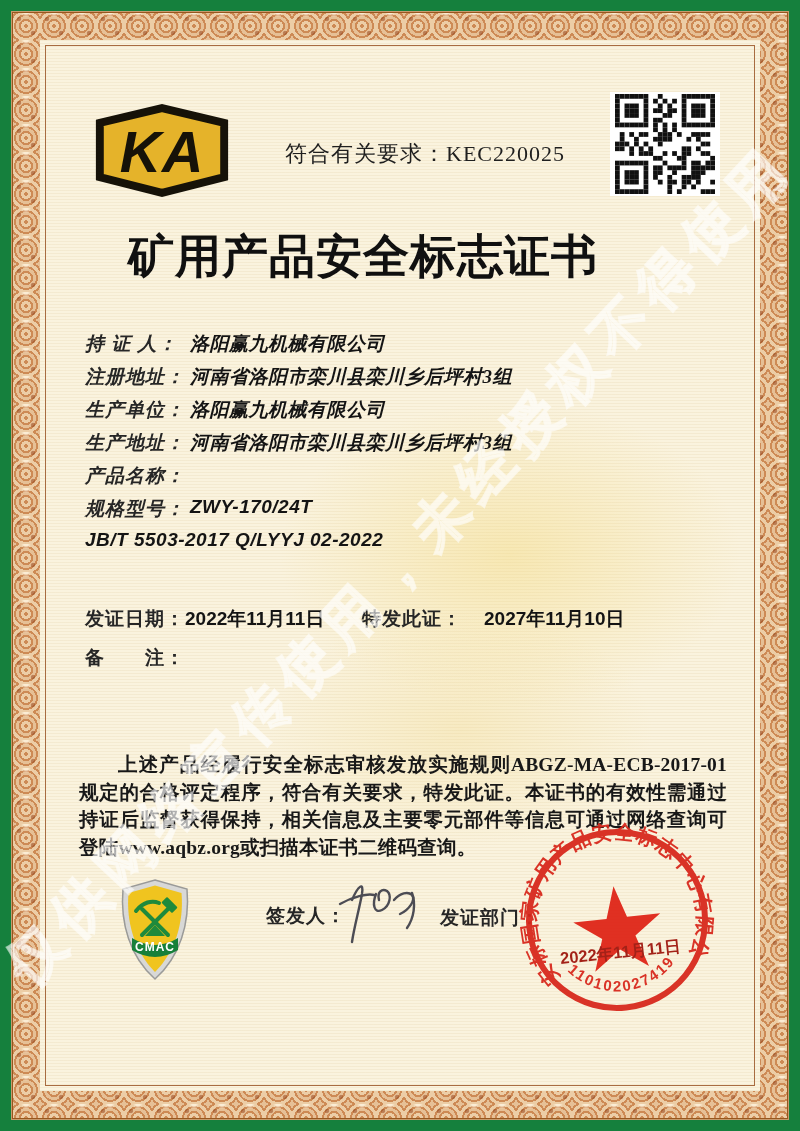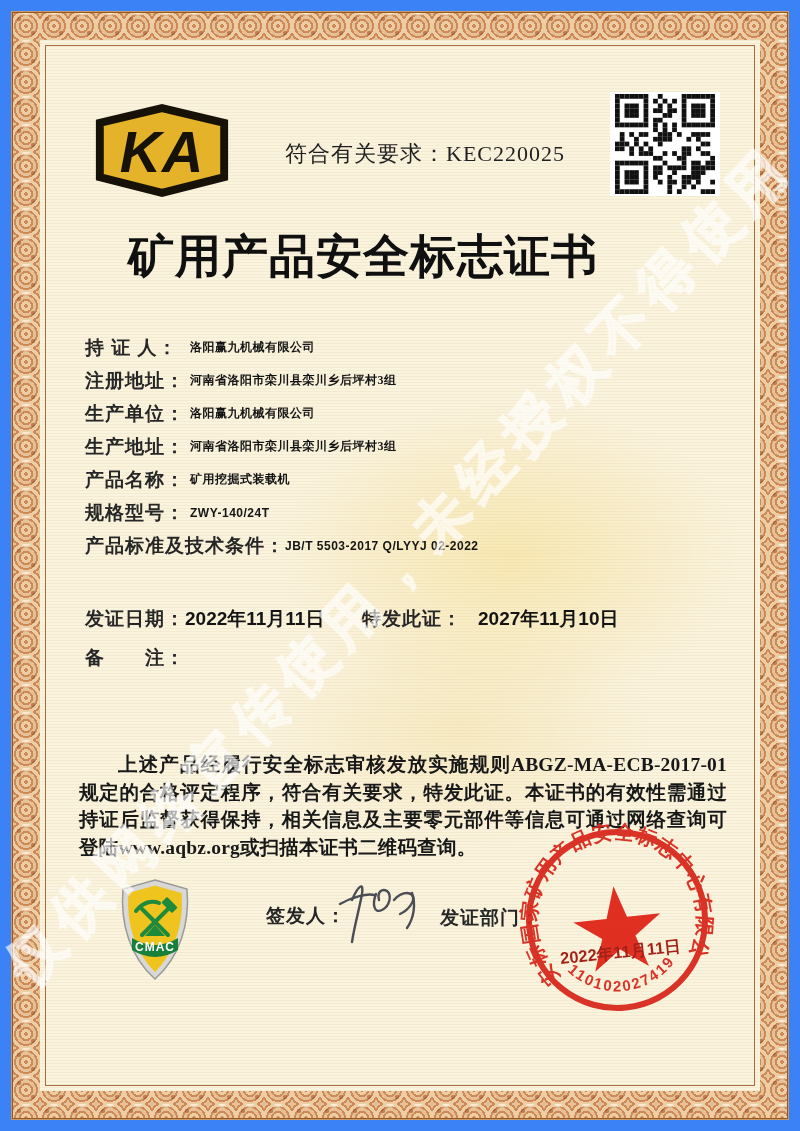--- a/index.html
+++ b/index.html
@@ -1,18 +1,18 @@
 <!DOCTYPE html>
 <html><head>
 <meta charset="utf-8">
 <style>
   html,body{margin:0;padding:0;}
   body{width:800px;height:1131px;overflow:hidden;background:#fdfaf0;
        font-family:"Liberation Sans",sans-serif;}
-  .page{position:relative;width:800px;height:1131px;background:#3b82f6;}
+  .page{position:relative;width:800px;height:1131px;background:#15803d;}
 
   
   .border-band{position:absolute;inset:12px;
     background-color:#e0b184;
     background-image:
       radial-gradient(circle at 7px 7px,  rgba(148,68,28,.55) 1.5px, rgba(148,68,28,0) 2.6px),
       radial-gradient(circle at 21px 21px,rgba(148,68,28,.55) 1.5px, rgba(148,68,28,0) 2.6px),
       radial-gradient(circle at 14px 0px, rgba(255,244,224,.8) 2px,  rgba(255,244,224,0) 5px),
       repeating-radial-gradient(circle at 14px 14px, #cd8a55 0 2px, #eccda6 2px 5px, #cd8a55 5px 7px, #e6c096 7px 10px);
     background-size:28px 28px;
@@ -34,33 +34,33 @@
     font-family:"Liberation Serif",serif;font-size:22px;color:#1f1f1f;letter-spacing:1px;}
   .qr-box{position:absolute;left:610px;top:92px;width:110px;height:104px;background:#ffffff;
     display:flex;align-items:center;justify-content:center;}
 
   .title{position:absolute;left:0;top:226px;width:726px;text-align:center;
     font-family:"Liberation Serif",serif;font-weight:900;font-size:46px;color:#101010;
     letter-spacing:1px;}
 
   
   .fields{position:absolute;left:85px;top:331px;width:660px;}
-  .field-row{display:flex;align-items:center;height:33px;}
+  .field-row{display:flex;align-items:flex-start;height:33px;font-style:italic;}
   .flabel{min-width:105px;font-size:19px;font-weight:600;color:#262626;
     letter-spacing:1px;white-space:nowrap;}
-  .fvalue{font-family:"Liberation Serif",serif;font-size:12px;font-weight:700;color:#141414;
+  .fvalue{font-family:"Liberation Serif",serif;font-size:19px;font-weight:700;color:#141414;
     white-space:nowrap;letter-spacing:.5px;}
   .fvalue.latin{font-family:"Liberation Sans",sans-serif;font-weight:700;}
 
   .date-row{position:absolute;left:85px;top:606px;display:flex;align-items:baseline;}
   .date-row .flabel{min-width:95px;}
   .date-row .dval{font-size:19px;font-weight:700;color:#141414;white-space:nowrap;}
   .date-row .dval.first{width:177px;}
   .date-row .flabel.second{min-width:88px;margin-left:0;}
-  .date-row .dval.second{margin-left:16px;}
+  .date-row .dval.second{margin-left:22px;}
 
   .remark-row{position:absolute;left:85px;top:645px;display:flex;align-items:center;}
 
   
   .statement{position:absolute;left:79px;top:751px;width:648px;
     font-family:"Liberation Serif",serif;font-weight:700;font-size:19.5px;line-height:1.42;
     color:#181818;text-align:justify;text-indent:2em;letter-spacing:.2px;}
 
   
   .cmac-badge{position:absolute;left:117px;top:878px;width:76px;height:105px;}
@@ -332,28 +332,26 @@
         <div class="field-row">
           <span class="flabel">生产单位：</span>
           <span class="fvalue">洛阳赢九机械有限公司</span>
         </div>
         <div class="field-row">
           <span class="flabel">生产地址：</span>
           <span class="fvalue">河南省洛阳市栾川县栾川乡后坪村3组</span>
         </div>
         <div class="field-row">
           <span class="flabel">产品名称：</span>
-          <span class="fvalue">矿用挖掘式装载机</span>
         </div>
         <div class="field-row">
           <span class="flabel">规格型号：</span>
-          <span class="fvalue latin">ZWY-140/24T</span>
-        </div>
-        <div class="field-row">
-          <span class="flabel">产品标准及技术条件：</span>
+          <span class="fvalue latin">ZWY-170/24T</span>
+        </div>
+        <div class="field-row">
           <span class="fvalue latin">JB/T 5503-2017 Q/LYYJ 02-2022</span>
         </div>
       </div>
 
     <div class="date-row">
       <span class="flabel">发证日期：</span>
       <span class="dval first">2022年11月11日</span>
       <span class="flabel second">特发此证：</span>
       <span class="dval second">2027年11月10日</span>
     </div>

